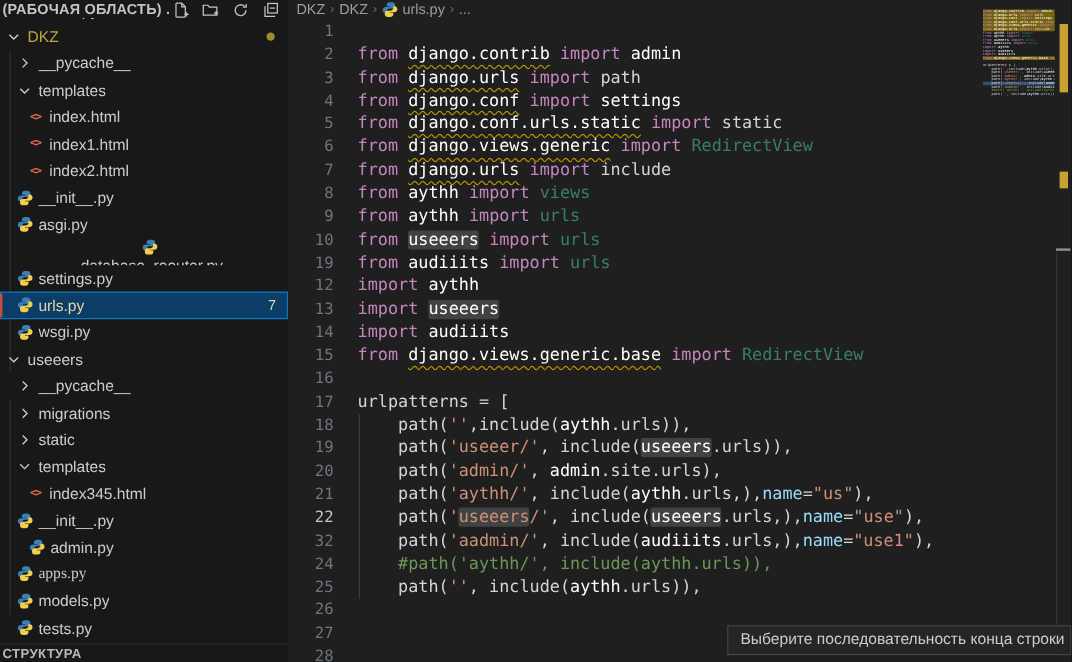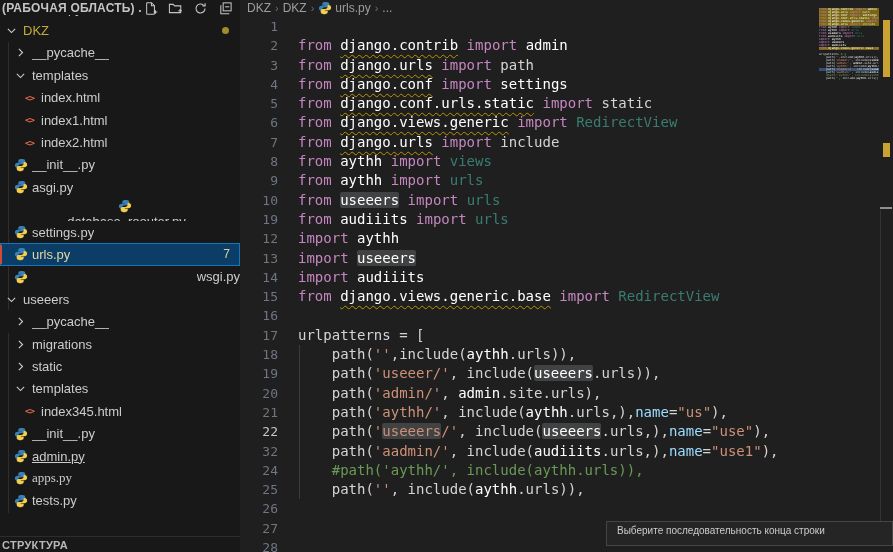--- a/index.html
+++ b/index.html
@@ -55,21 +55,21 @@
   .minimap .sq { text-decoration:none; }
   .minimap .hl { background:none; }
   .mm-line.warn { background:rgba(172,140,10,.65); }
   .mm-line.cur { background:rgba(70,120,190,.55); }
   .ruler { position:absolute; top:0; right:0; width:14px; height:100%; }
   .ruler .mark { position:absolute; left:4px; width:7px; background:#c8a333; }
   .ruler .slider-edge { position:absolute; left:1px; right:1px; height:2px; background:#8f8f8f; }
   .ruler .track-line { position:absolute; left:1px; top:210px; bottom:6px; width:1px; background:#333333; }
   
   .tooltip { position:absolute; left:606px; top:521px; width:287px; height:25px; background:#252526;
-    border:1px solid #454545; font-size:10px; color:#cccccc; padding:3px 10px; white-space:nowrap; z-index:9; }
+    border:1px solid #454545; font-size:13px; color:#cccccc; padding:3px 10px; white-space:nowrap; z-index:9; }
   svg { display:block; }
 </style>
 </head>
 <body>
 
 <div id="root">
 
   <div class="sidebar">
     <div class="tree-guide" style="top:42px;height:268px;"></div>
     <div class="tree-guide" style="top:333px;height:180px;"></div>
@@ -165,21 +165,21 @@
         <div class="tree-row selected" style="padding-left: 13px;">
           <span class="tree-icon">
             <svg width="14" height="14" viewBox="0 0 16 16">
               <path fill="#3a7fb8" d="M7.9 1C6 1 4.9 1.9 4.9 3.3V5h3.3v.5H3.8C2.3 5.5 1 6.6 1 8.4s1.2 2.9 2.6 2.9H5V9.4C5 8 6.3 7 7.7 7h3.1c1.2 0 2.1-.9 2.1-2.1V3.3C12.9 1.9 11.7 1 9.8 1z"></path>
               <path fill="#f4ce4b" d="M8.1 15c1.9 0 3-.9 3-2.3V11H7.8v-.5h4.4c1.5 0 2.8-1.1 2.8-2.9S13.8 4.7 12.4 4.7H11v1.9C11 8 9.7 9 8.3 9H5.2C4 9 3.1 9.9 3.1 11.1v1.6C3.1 14.1 4.3 15 6.2 15z"></path>
             </svg>
           </span>
           <span class="tree-label warn">urls.py</span>
           <span class="badge">7</span>
         </div>
-        <div class="tree-row" style="padding-left: 13px; justify-content: space-between;">
+        <div class="tree-row" style="padding-left: 13px;">
           <span class="tree-icon">
             <svg width="14" height="14" viewBox="0 0 16 16">
               <path fill="#3a7fb8" d="M7.9 1C6 1 4.9 1.9 4.9 3.3V5h3.3v.5H3.8C2.3 5.5 1 6.6 1 8.4s1.2 2.9 2.6 2.9H5V9.4C5 8 6.3 7 7.7 7h3.1c1.2 0 2.1-.9 2.1-2.1V3.3C12.9 1.9 11.7 1 9.8 1z"></path>
               <path fill="#f4ce4b" d="M8.1 15c1.9 0 3-.9 3-2.3V11H7.8v-.5h4.4c1.5 0 2.8-1.1 2.8-2.9S13.8 4.7 12.4 4.7H11v1.9C11 8 9.7 9 8.3 9H5.2C4 9 3.1 9.9 3.1 11.1v1.6C3.1 14.1 4.3 15 6.2 15z"></path>
             </svg>
           </span>
           <span class="tree-label">wsgi.py</span>
         </div>
         <div class="tree-row" style="padding-left: 4px;">
           <span class="tree-icon">
@@ -229,37 +229,46 @@
         </div>
         <div class="tree-row" style="padding-left: 13px;">
           <span class="tree-icon">
             <svg width="14" height="14" viewBox="0 0 16 16">
               <path fill="#3a7fb8" d="M7.9 1C6 1 4.9 1.9 4.9 3.3V5h3.3v.5H3.8C2.3 5.5 1 6.6 1 8.4s1.2 2.9 2.6 2.9H5V9.4C5 8 6.3 7 7.7 7h3.1c1.2 0 2.1-.9 2.1-2.1V3.3C12.9 1.9 11.7 1 9.8 1z"></path>
               <path fill="#f4ce4b" d="M8.1 15c1.9 0 3-.9 3-2.3V11H7.8v-.5h4.4c1.5 0 2.8-1.1 2.8-2.9S13.8 4.7 12.4 4.7H11v1.9C11 8 9.7 9 8.3 9H5.2C4 9 3.1 9.9 3.1 11.1v1.6C3.1 14.1 4.3 15 6.2 15z"></path>
             </svg>
           </span>
           <span class="tree-label">__init__.py</span>
         </div>
-        <div class="tree-row" style="padding-left: 13px; text-decoration: underline;">
+        <div class="tree-row" style="padding-left: 23px;">
           <span class="tree-icon">
             <svg width="14" height="14" viewBox="0 0 16 16">
               <path fill="#3a7fb8" d="M7.9 1C6 1 4.9 1.9 4.9 3.3V5h3.3v.5H3.8C2.3 5.5 1 6.6 1 8.4s1.2 2.9 2.6 2.9H5V9.4C5 8 6.3 7 7.7 7h3.1c1.2 0 2.1-.9 2.1-2.1V3.3C12.9 1.9 11.7 1 9.8 1z"></path>
               <path fill="#f4ce4b" d="M8.1 15c1.9 0 3-.9 3-2.3V11H7.8v-.5h4.4c1.5 0 2.8-1.1 2.8-2.9S13.8 4.7 12.4 4.7H11v1.9C11 8 9.7 9 8.3 9H5.2C4 9 3.1 9.9 3.1 11.1v1.6C3.1 14.1 4.3 15 6.2 15z"></path>
             </svg>
           </span>
           <span class="tree-label">admin.py</span>
         </div>
         <div class="tree-row" style="padding-left: 13px; font-family: Liberation Serif, serif;">
           <span class="tree-icon">
             <svg width="14" height="14" viewBox="0 0 16 16">
               <path fill="#3a7fb8" d="M7.9 1C6 1 4.9 1.9 4.9 3.3V5h3.3v.5H3.8C2.3 5.5 1 6.6 1 8.4s1.2 2.9 2.6 2.9H5V9.4C5 8 6.3 7 7.7 7h3.1c1.2 0 2.1-.9 2.1-2.1V3.3C12.9 1.9 11.7 1 9.8 1z"></path>
               <path fill="#f4ce4b" d="M8.1 15c1.9 0 3-.9 3-2.3V11H7.8v-.5h4.4c1.5 0 2.8-1.1 2.8-2.9S13.8 4.7 12.4 4.7H11v1.9C11 8 9.7 9 8.3 9H5.2C4 9 3.1 9.9 3.1 11.1v1.6C3.1 14.1 4.3 15 6.2 15z"></path>
             </svg>
           </span>
           <span class="tree-label">apps.py</span>
+        </div>
+        <div class="tree-row" style="padding-left: 13px;">
+          <span class="tree-icon">
+            <svg width="14" height="14" viewBox="0 0 16 16">
+              <path fill="#3a7fb8" d="M7.9 1C6 1 4.9 1.9 4.9 3.3V5h3.3v.5H3.8C2.3 5.5 1 6.6 1 8.4s1.2 2.9 2.6 2.9H5V9.4C5 8 6.3 7 7.7 7h3.1c1.2 0 2.1-.9 2.1-2.1V3.3C12.9 1.9 11.7 1 9.8 1z"></path>
+              <path fill="#f4ce4b" d="M8.1 15c1.9 0 3-.9 3-2.3V11H7.8v-.5h4.4c1.5 0 2.8-1.1 2.8-2.9S13.8 4.7 12.4 4.7H11v1.9C11 8 9.7 9 8.3 9H5.2C4 9 3.1 9.9 3.1 11.1v1.6C3.1 14.1 4.3 15 6.2 15z"></path>
+            </svg>
+          </span>
+          <span class="tree-label">models.py</span>
         </div>
         <div class="tree-row" style="padding-left: 13px;">
           <span class="tree-icon">
             <svg width="14" height="14" viewBox="0 0 16 16">
               <path fill="#3a7fb8" d="M7.9 1C6 1 4.9 1.9 4.9 3.3V5h3.3v.5H3.8C2.3 5.5 1 6.6 1 8.4s1.2 2.9 2.6 2.9H5V9.4C5 8 6.3 7 7.7 7h3.1c1.2 0 2.1-.9 2.1-2.1V3.3C12.9 1.9 11.7 1 9.8 1z"></path>
               <path fill="#f4ce4b" d="M8.1 15c1.9 0 3-.9 3-2.3V11H7.8v-.5h4.4c1.5 0 2.8-1.1 2.8-2.9S13.8 4.7 12.4 4.7H11v1.9C11 8 9.7 9 8.3 9H5.2C4 9 3.1 9.9 3.1 11.1v1.6C3.1 14.1 4.3 15 6.2 15z"></path>
             </svg>
           </span>
           <span class="tree-label">tests.py</span>
         </div>

